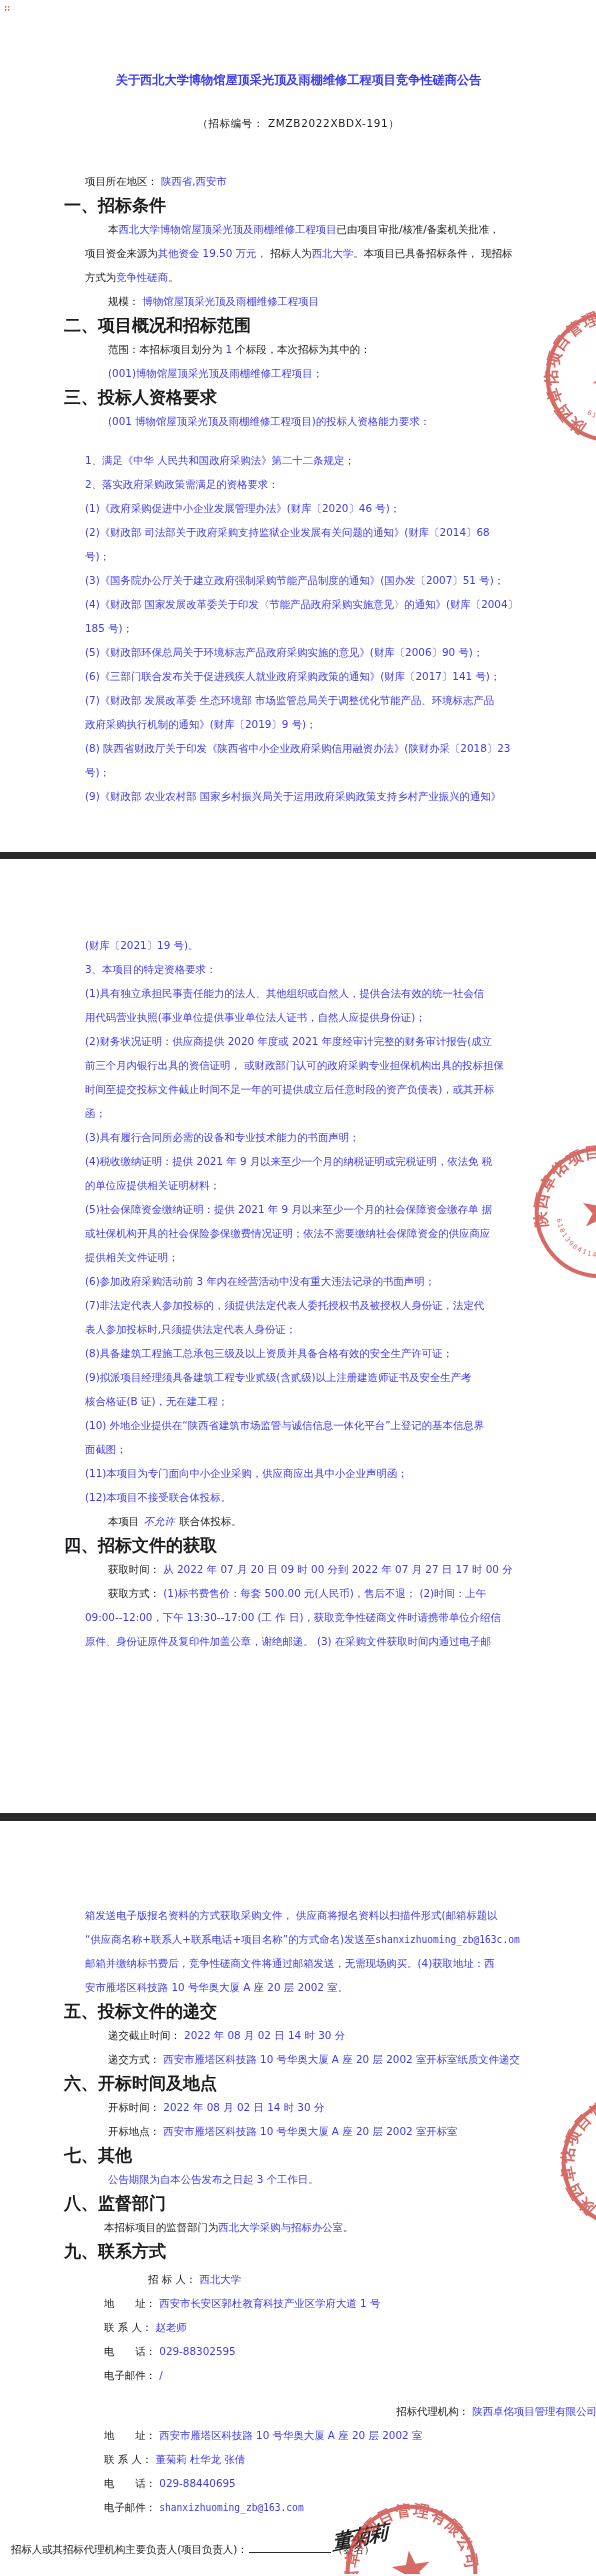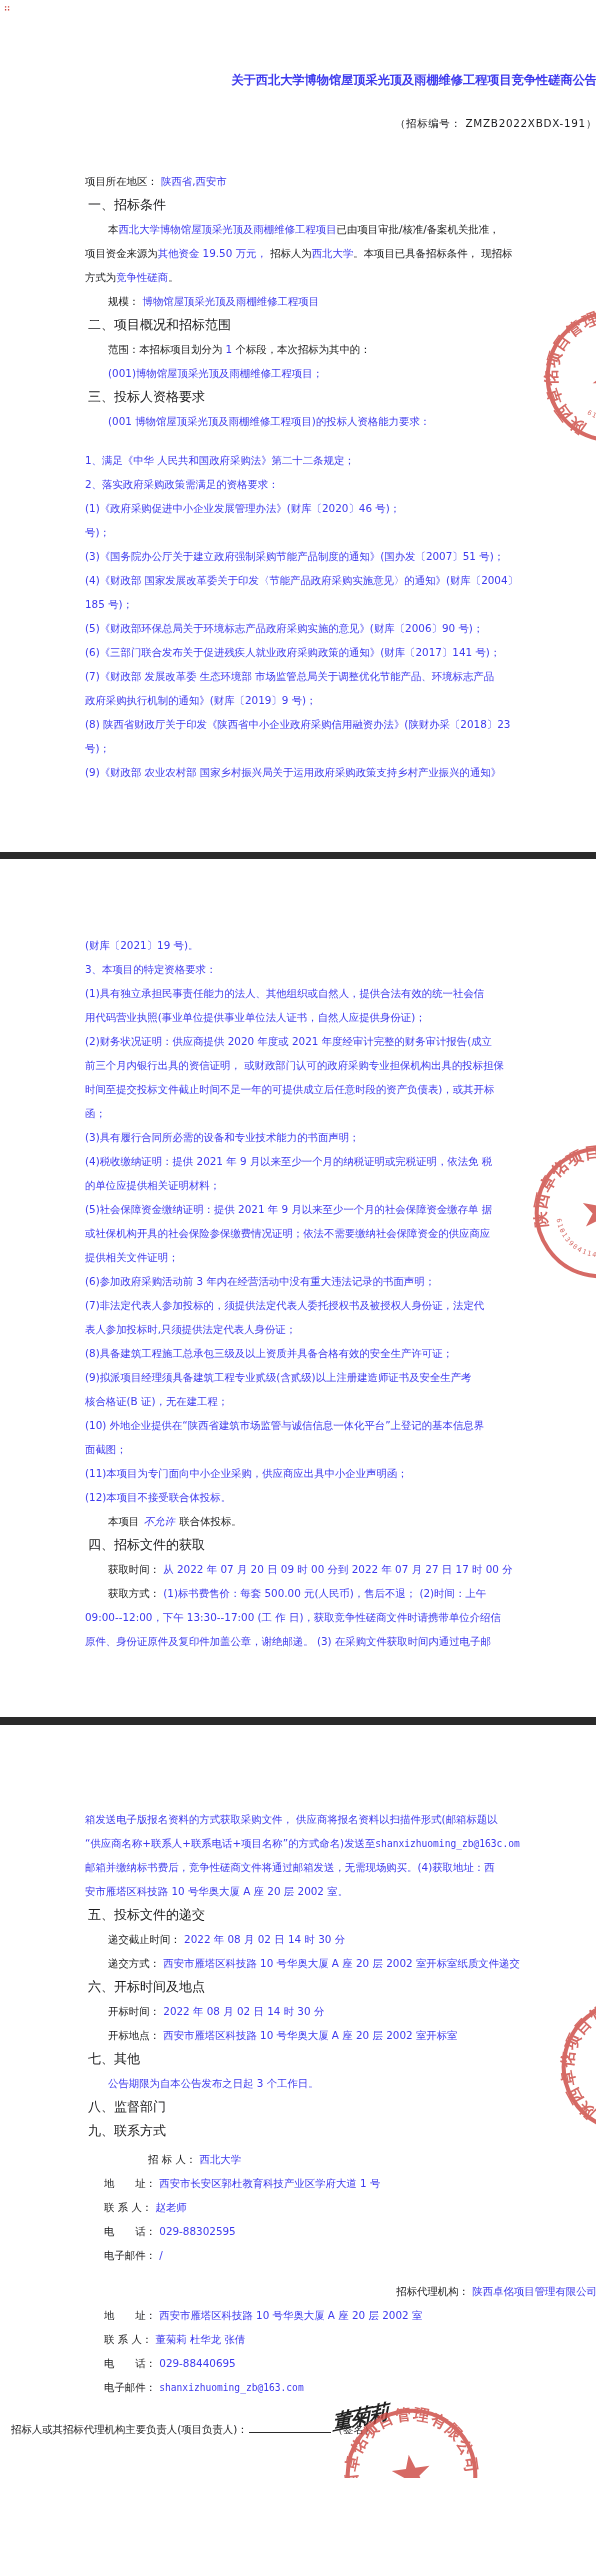--- a/index.html
+++ b/index.html
@@ -1,28 +1,28 @@
 <!DOCTYPE html>
 <html lang="zh" style="font-size:12px"><head>
 <meta charset="utf-8">
 <title>关于西北大学博物馆屋顶采光顶及雨棚维修工程项目竞争性磋商公告</title>
 <style>
   html,body{margin:0;padding:0;}
   body{width:597px;background:#ffffff;font-family:"DejaVu Sans","Liberation Sans",sans-serif;}
   .page{position:relative;width:597px;background:#fff;overflow:hidden;}
   #p1{height:852px}
-  #p2{height:858px}
+  #p2{height:954px}
   #p3{height:753px}
   #p1 .content{padding-top:68px}
   #p2 .content{padding-top:74px}
   #p3 .content{padding-top:82px}
   .divider{width:597px;height:7.4px;background:#2a2a2a;}
   .row{position:relative;padding-left:85px;height:24px;line-height:24px;font-size:10.4px;white-space:nowrap;color:#1c1c1e;}
-  .row.h{padding-left:88px;font-weight:normal;font-size:13px;color:#101010;}
-  .row.ctr{padding-left:0;text-align:right;}
+  .row.h{padding-left:64px;font-weight:bold;font-size:17px;color:#101010;}
+  .row.ctr{padding-left:0;text-align:center;}
   .row.title{font-size:12.2px;font-weight:bold;}
   .row.sub{font-size:10.4px;letter-spacing:0.7px;}
   .row.ind{padding-left:108px;}
   .row.ind2{padding-left:104px;}
   .row.c2{padding-left:221px;}
   .sg-k{color:#1c1c1e;}
   .sg-b{color:#3e3bee;}
   .sg-tb{color:#3e3bee;}
   .sg-bi{color:#3e3bee;font-style:italic;font-family:"DejaVu Serif","Liberation Serif",serif;padding:0 4.5px;}
   .sg-bm{color:#3e3bee;font-family:"DejaVu Sans Mono","Liberation Mono",monospace;font-size:9.6px;}
@@ -54,20 +54,21 @@
       <div class="row"><span class="sg-k">方式为</span><span class="sg-b">竞争性磋商</span><span class="sg-k">。</span></div>
       <div class="row ind"><span class="sg-k">规模：  </span><span class="sg-b">博物馆屋顶采光顶及雨棚维修工程项目</span></div>
       <div class="row h"><span class="sg-k">二、项目概况和招标范围</span></div>
       <div class="row ind"><span class="sg-k">范围：本招标项目划分为 </span><span class="sg-b">1</span><span class="sg-k"> 个标段，本次招标为其中的：</span></div>
       <div class="row ind"><span class="sg-b">(001)博物馆屋顶采光顶及雨棚维修工程项目；</span></div>
       <div class="row h"><span class="sg-k">三、投标人资格要求</span></div>
       <div class="row ind"><span class="sg-b">(001 博物馆屋顶采光顶及雨棚维修工程项目)的投标人资格能力要求：</span></div>
       <div class="row" style="margin-top: 15px;"><span class="sg-b">1、满足《中华 人民共和国政府采购法》第二十二条规定；</span></div>
       <div class="row"><span class="sg-b">2、落实政府采购政策需满足的资格要求：</span></div>
       <div class="row"><span class="sg-b">(1)《政府采购促进中小企业发展管理办法》(财库〔2020〕46 号)；</span></div>
+      <div class="row"><span class="sg-b">(2)《财政部 司法部关于政府采购支持监狱企业发展有关问题的通知》(财库〔2014〕68</span></div>
       <div class="row"><span class="sg-b">号)；</span></div>
       <div class="row"><span class="sg-b">(3)《国务院办公厅关于建立政府强制采购节能产品制度的通知》(国办发〔2007〕51 号)；</span></div>
       <div class="row"><span class="sg-b">(4)《财政部 国家发展改革委关于印发〈节能产品政府采购实施意见〉的通知》(财库〔2004〕</span></div>
       <div class="row"><span class="sg-b">185 号)；</span></div>
       <div class="row"><span class="sg-b">(5)《财政部环保总局关于环境标志产品政府采购实施的意见》(财库〔2006〕90 号)；</span></div>
       <div class="row"><span class="sg-b">(6)《三部门联合发布关于促进残疾人就业政府采购政策的通知》(财库〔2017〕141 号)；</span></div>
       <div class="row"><span class="sg-b">(7)《财政部 发展改革委 生态环境部 市场监管总局关于调整优化节能产品、环境标志产品</span></div>
       <div class="row"><span class="sg-b">政府采购执行机制的通知》(财库〔2019〕9 号)；</span></div>
       <div class="row"><span class="sg-b">(8) 陕西省财政厅关于印发《陕西省中小企业政府采购信用融资办法》(陕财办采〔2018〕23</span></div>
       <div class="row"><span class="sg-b">号)；</span></div>
@@ -138,20 +139,21 @@
       <div class="row"><span class="sg-b">安市雁塔区科技路 10 号华奥大厦 A 座 20 层 2002 室。</span></div>
       <div class="row h"><span class="sg-k">五、投标文件的递交</span></div>
       <div class="row ind"><span class="sg-k">递交截止时间：  </span><span class="sg-b">2022 年 08 月 02 日 14 时 30 分</span></div>
       <div class="row ind"><span class="sg-k">递交方式：  </span><span class="sg-b">西安市雁塔区科技路 10 号华奥大厦 A 座 20 层 2002 室开标室纸质文件递交</span></div>
       <div class="row h"><span class="sg-k">六、开标时间及地点</span></div>
       <div class="row ind"><span class="sg-k">开标时间：  </span><span class="sg-b">2022 年 08 月 02 日 14 时 30 分</span></div>
       <div class="row ind"><span class="sg-k">开标地点：  </span><span class="sg-b">西安市雁塔区科技路 10 号华奥大厦 A 座 20 层 2002 室开标室</span></div>
       <div class="row h"><span class="sg-k">七、其他</span></div>
       <div class="row ind"><span class="sg-b">公告期限为自本公告发布之日起 3 个工作日。</span></div>
       <div class="row h"><span class="sg-k">八、监督部门</span></div>
+      <div class="row ind2"><span class="sg-k">本招标项目的监督部门为</span><span class="sg-b">西北大学采购与招标办公室</span><span class="sg-k">。</span></div>
       <div class="row h"><span class="sg-k">九、联系方式</span></div>
       <div class="row ind2" style="margin-top: 4.5px; margin-left: 44px;"><span class="sg-k">招 标 人：  </span><span class="sg-b">西北大学</span></div>
       <div class="row ind2"><span class="sg-k">地　　址：  </span><span class="sg-b">西安市长安区郭杜教育科技产业区学府大道 1 号</span></div>
       <div class="row ind2"><span class="sg-k">联 系 人：  </span><span class="sg-b">赵老师</span></div>
       <div class="row ind2"><span class="sg-k">电　　话：  </span><span class="sg-b">029-88302595</span></div>
       <div class="row ind2"><span class="sg-k">电子邮件：  </span><span class="sg-b">/</span></div>
       <div class="row ind2" style="margin-top: 12px; text-align: right;"><span class="sg-k">招标代理机构：  </span><span class="sg-b">陕西卓佲项目管理有限公司</span></div>
       <div class="row ind2"><span class="sg-k">地　　址：  </span><span class="sg-b">西安市雁塔区科技路 10 号华奥大厦 A 座 20 层 2002 室</span></div>
       <div class="row ind2"><span class="sg-k">联 系 人：  </span><span class="sg-b">董菊莉 杜华龙 张倩</span></div>
       <div class="row ind2"><span class="sg-k">电　　话：  </span><span class="sg-b">029-88440695</span></div>

